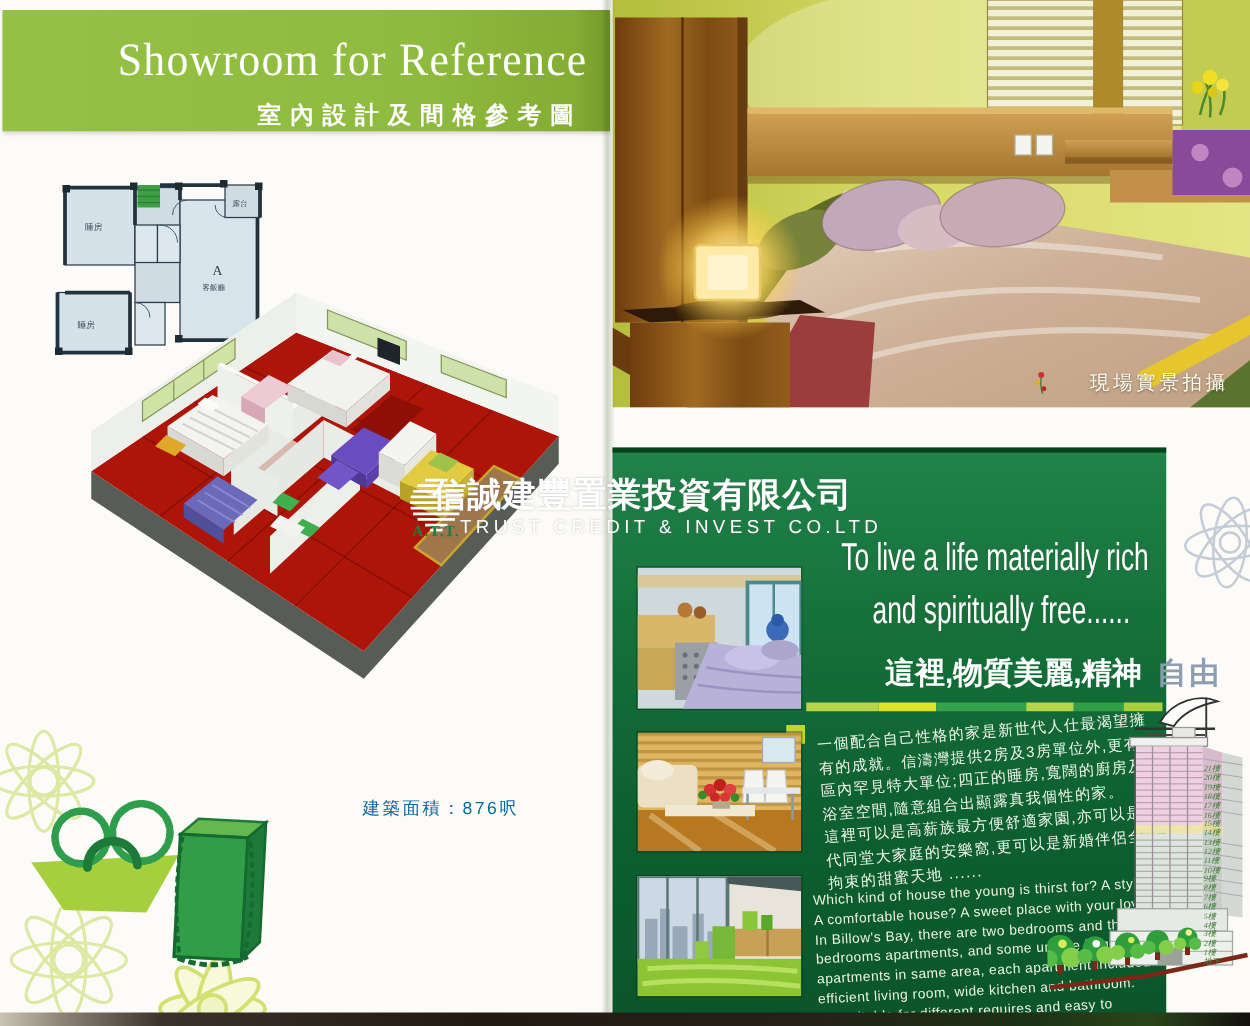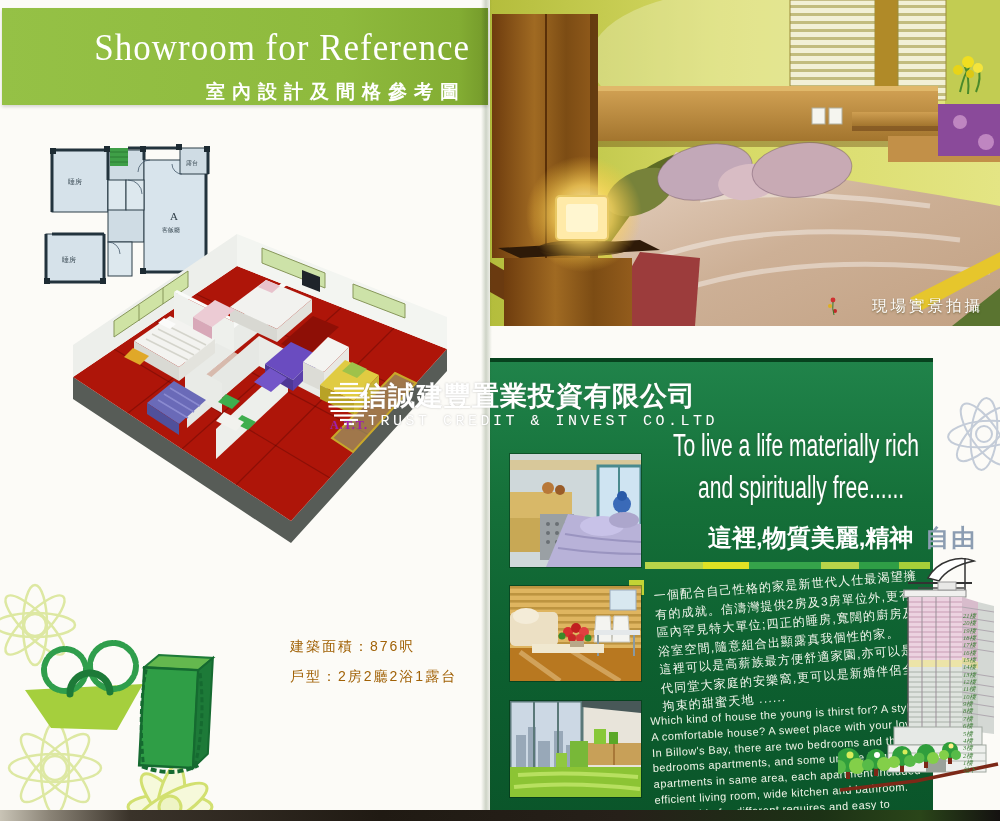--- a/index.html
+++ b/index.html
@@ -21,32 +21,32 @@
   .decor-left{position:absolute;left:-15px;top:572px;width:285px;height:249px;}
 
   
   .unit-title{position:absolute;left:186px;top:581px;height:56px;color:#343434;white-space:nowrap;}
   .ut-big{font-family:"Liberation Serif","DejaVu Serif",serif;font-size:47px;transform:scaleY(1.05);
           display:inline-block;letter-spacing:1px;}
   .ut-a{margin-left:14px;font-size:44px;}
   .ut-small{font-size:18px;font-weight:700;letter-spacing:3px;color:#3f3f3f;display:inline-block;
             transform:translateY(-4px);margin-left:2px;}
   .specs{position:absolute;left:290px;top:632px;width:200px;}
-  .spec-line{font-size:14px;color:#a16207;letter-spacing:2px;line-height:29.5px;white-space:nowrap;}
+  .spec-line{font-size:14px;color:#0369a1;letter-spacing:2px;line-height:29.5px;white-space:nowrap;}
 
   
   .watermark{position:absolute;left:322px;top:378px;width:400px;height:72px;z-index:60;pointer-events:none;}
   .wm-logo{position:absolute;left:0;top:2px;width:54px;height:46px;}
   .wm-logo-text{position:absolute;left:0;top:40px;width:54px;text-align:center;
                 font-family:"Liberation Serif","DejaVu Serif",serif;font-size:12px;font-weight:700;
-                letter-spacing:1px;color:#a21caf;text-shadow:0 0 2px rgba(110,110,110,.45);}
-  .wm-zh{position:absolute;left:38px;top:0;font-family:"Liberation Serif","DejaVu Serif",serif;
+                letter-spacing:1px;color:#15803d;text-shadow:0 0 2px rgba(110,110,110,.45);}
+  .wm-zh{position:absolute;left:24px;top:0;font-family:"Liberation Serif","DejaVu Serif",serif;
          font-size:27px;font-weight:700;color:#fff;letter-spacing:1px;white-space:nowrap;
          text-shadow:0 0 2px rgba(105,105,105,.4);}
-  .wm-en{position:absolute;left:46px;top:35px;font-family:Liberation Mono, monospace;
+  .wm-en{position:absolute;left:46px;top:35px;font-family:Liberation Sans, sans-serif;
          font-size:15px;color:#fff;letter-spacing:3.5px;white-space:nowrap;
          text-shadow:0 0 2px rgba(105,105,105,.4);}
 
   
   .photo-main{position:absolute;left:490px;top:0;width:510px;height:326px;}
   .photo-caption{position:absolute;left:840px;top:296px;font-size:15.5px;color:#fff;letter-spacing:3px;
                  text-shadow:0 1px 2px rgba(50,50,0,.55);z-index:20;white-space:nowrap;margin-left:32px;}
   .caption-flower{position:absolute;left:827px;top:297px;width:12px;height:20px;z-index:20;}
 
   
@@ -200,21 +200,20 @@
     <polygon points="172,180 192,190 184,199 164,189" fill="#f2f2ee"></polygon>
     <polygon points="122,149 154,168 127,192 95,171" fill="#6a6ab8"></polygon>
     <path d="M118,156 l30,18 M112,162 l30,18 M106,168 l30,18" stroke="#8a8ad0" stroke-width="1.6" fill="none"></path>
     <polygon points="95,171 127,192 127,203 95,182" fill="#50509a"></polygon>
     <polygon points="81,116 97,124 88,133 72,125" fill="#e0a828"></polygon>
   </svg>
 
 
   <div class="specs">
       <div class="spec-line">建築面積：876呎</div>
-      <div class="spec-line">戶型：2房2廳2浴1露台</div>
     </div>
 
   <svg class="decor-left" viewBox="0 0 285 249">
     <g fill="none" stroke="#dde8a2" stroke-width="2.5">
       <g transform="translate(50,53)">
         <ellipse rx="40" ry="12"></ellipse>
           <ellipse rx="40" ry="12" transform="rotate(45)"></ellipse>
         <ellipse rx="40" ry="12" transform="rotate(90)"></ellipse>
           <ellipse rx="40" ry="12" transform="rotate(135)"></ellipse>
         <circle r="11"></circle>

